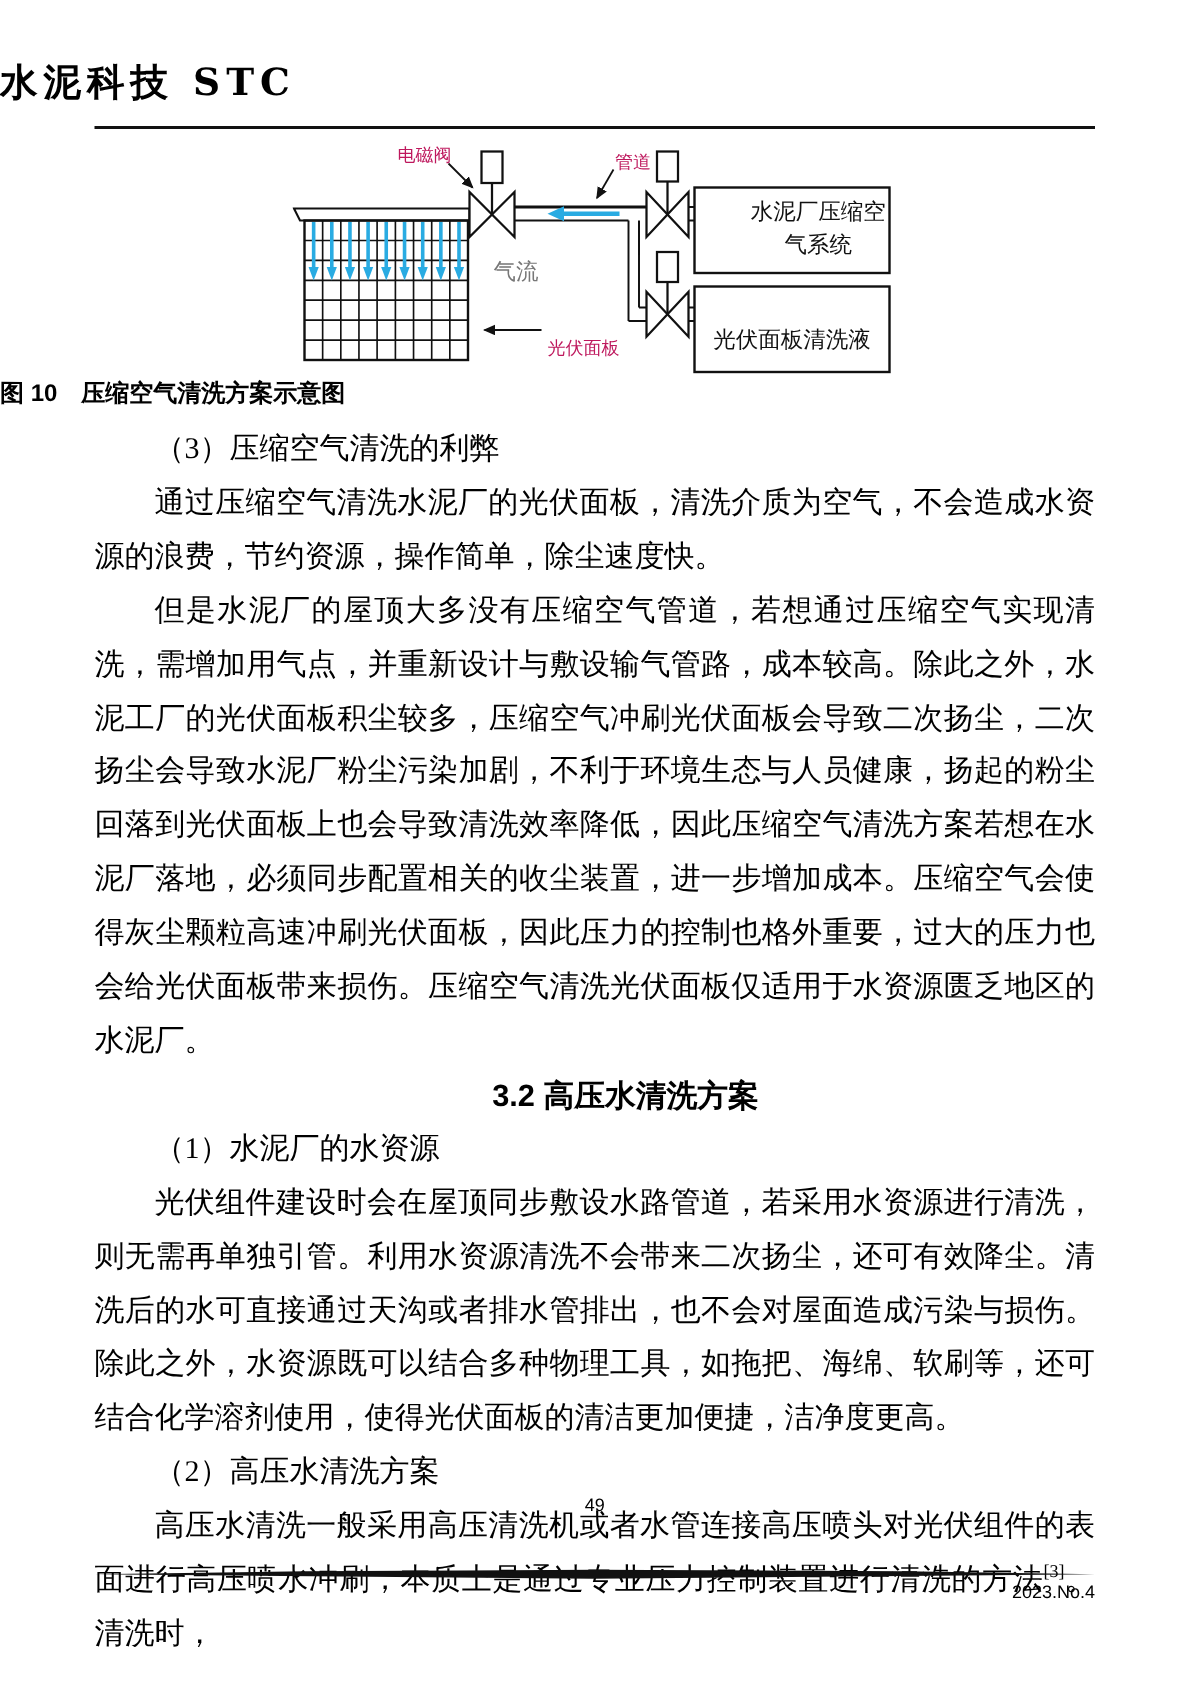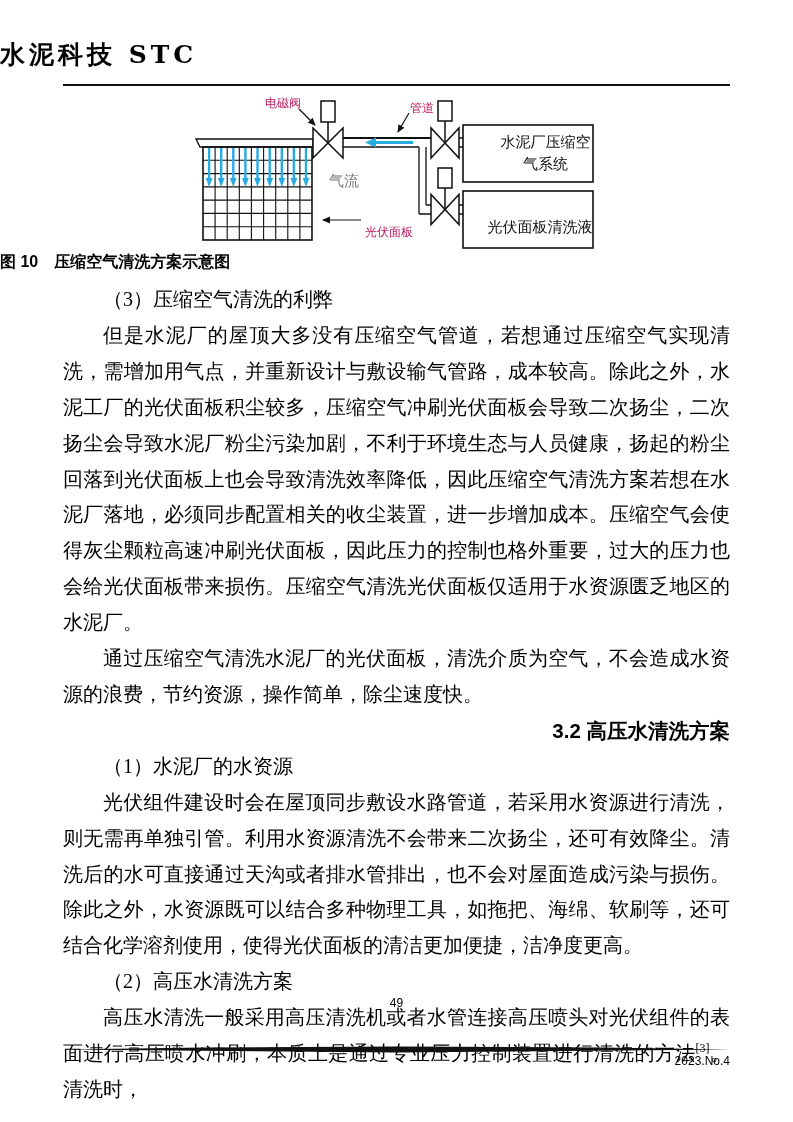--- a/index.html
+++ b/index.html
@@ -22,36 +22,36 @@
   .fig-label { position:absolute; font-size:12px; color:#be185d; white-space:nowrap;
                font-family:"Liberation Serif","DejaVu Serif",serif; }
   .lbl-solenoid { left:70px; top:1px; }
   .lbl-pipe { left:215px; top:6px; }
   .lbl-airflow { left:122px; top:78px; color:#777; font-size:15px;margin-left:12px; }
   .lbl-panel { left:170px; top:130px; }
   .fig-box-text { position:absolute; display:flex; flex-direction:column; align-items:center;
                   justify-content:center; text-align:center; font-size:15px; line-height:1.45;
                   color:#111; }
   .box-air  { left:268px; top:31px;  width:130px; height:57px;padding-left:35px; }
-  .box-liquid { left:268px; top:97px; width:130px; height:73px;margin-left:12px; }
+  .box-liquid { left:268px; top:97px; width:130px; height:73px; }
   .fig-caption {
     position:absolute; top:252px; left:0; right:0; 
     font-size:16px; font-weight:bold; font-family:"Liberation Sans","DejaVu Sans",sans-serif;
   }
 
   
   .text-block {
     position:absolute; left:63px; top:282px; width:667px;
     font-size:20px; line-height:35.9px; text-align:justify;
   }
   .text-block p { margin:0; text-indent:2em; }
   .subhead { text-align:left; }
   .section-heading {
     font-family:"Liberation Sans","DejaVu Sans",sans-serif; font-weight:bold;
-    font-size:20.5px; text-indent:0; text-align:right; line-height:35.9px;
+    font-size:20.5px; text-indent:0; text-align:center; line-height:35.9px;
   }
   sup.cite { font-size:12px; vertical-align:super; line-height:0; }
 
   
   .footer-line { position:absolute; left:63px; top:1046px; width:667px; height:8px; }
   .footer-pagenum {
     position:absolute; top:996px; left:0; right:0; text-align:center;
     font-size:12px; font-family:"Liberation Sans","DejaVu Sans",sans-serif;
   }
   .footer-issue {
@@ -163,22 +163,22 @@
     </div>
     <div class="fig-box-text box-liquid">
       <div>光伏面板清洗液</div>
     </div>
   </div>
 
   <div class="fig-caption">图 10　压缩空气清洗方案示意图</div>
 
   <div class="text-block">
     <p class="subhead">（3）压缩空气清洗的利弊</p>
+    <p>通过压缩空气清洗水泥厂的光伏面板，清洗介质为空气，不会造成水资源的浪费，节约资源，操作简单，除尘速度快。</p>
     <p>但是水泥厂的屋顶大多没有压缩空气管道，若想通过压缩空气实现清洗，需增加用气点，并重新设计与敷设输气管路，成本较高。除此之外，水泥工厂的光伏面板积尘较多，压缩空气冲刷光伏面板会导致二次扬尘，二次扬尘会导致水泥厂粉尘污染加剧，不利于环境生态与人员健康，扬起的粉尘回落到光伏面板上也会导致清洗效率降低，因此压缩空气清洗方案若想在水泥厂落地，必须同步配置相关的收尘装置，进一步增加成本。压缩空气会使得灰尘颗粒高速冲刷光伏面板，因此压力的控制也格外重要，过大的压力也会给光伏面板带来损伤。压缩空气清洗光伏面板仅适用于水资源匮乏地区的水泥厂。</p>
-    <p>通过压缩空气清洗水泥厂的光伏面板，清洗介质为空气，不会造成水资源的浪费，节约资源，操作简单，除尘速度快。</p>
     <p class="section-heading">3.2 高压水清洗方案</p>
     <p class="subhead">（1）水泥厂的水资源</p>
     <p>光伏组件建设时会在屋顶同步敷设水路管道，若采用水资源进行清洗，则无需再单独引管。利用水资源清洗不会带来二次扬尘，还可有效降尘。清洗后的水可直接通过天沟或者排水管排出，也不会对屋面造成污染与损伤。除此之外，水资源既可以结合多种物理工具，如拖把、海绵、软刷等，还可结合化学溶剂使用，使得光伏面板的清洁更加便捷，洁净度更高。</p>
     <p class="subhead">（2）高压水清洗方案</p>
     <p><span>高压水清洗一般采用高压清洗机或者水管连接高压喷头对光伏组件的表面进行高压喷水冲刷，本质上是通过专业压力控制装置进行清洗的方法</span><sup class="cite">[3]</sup><span>。清洗时，</span></p>
   </div>
 
   <svg class="footer-line" width="667" height="8" viewBox="0 0 667 8" xmlns="http://www.w3.org/2000/svg">
     <polygon points="0,3.5 140,1.5 333,0.5 540,1.5 667,3.5 333,6.5" fill="#111"></polygon>
   </svg>

